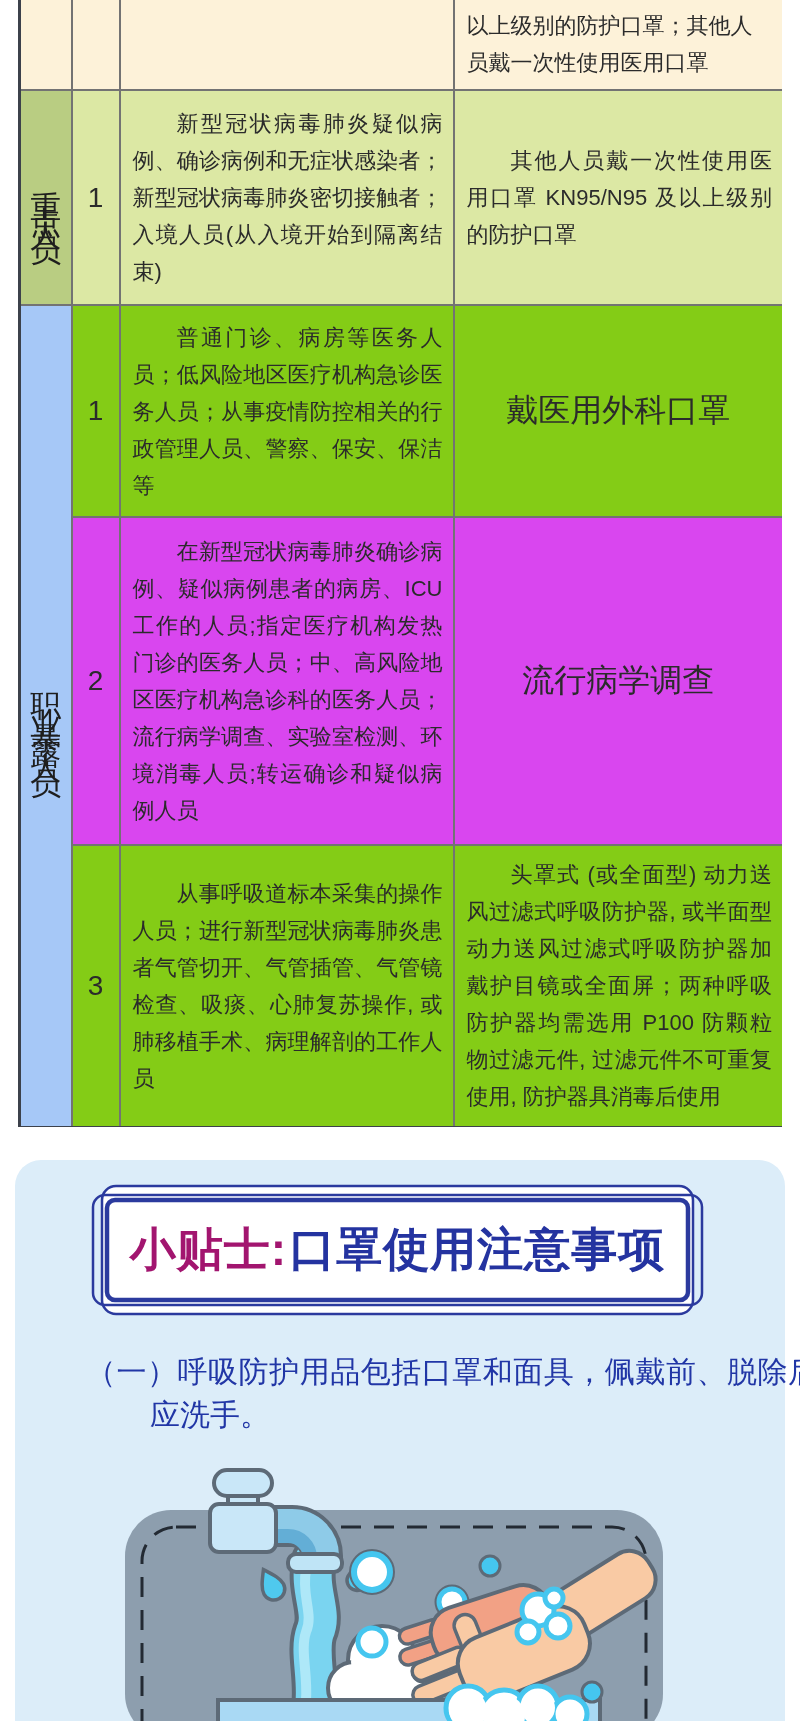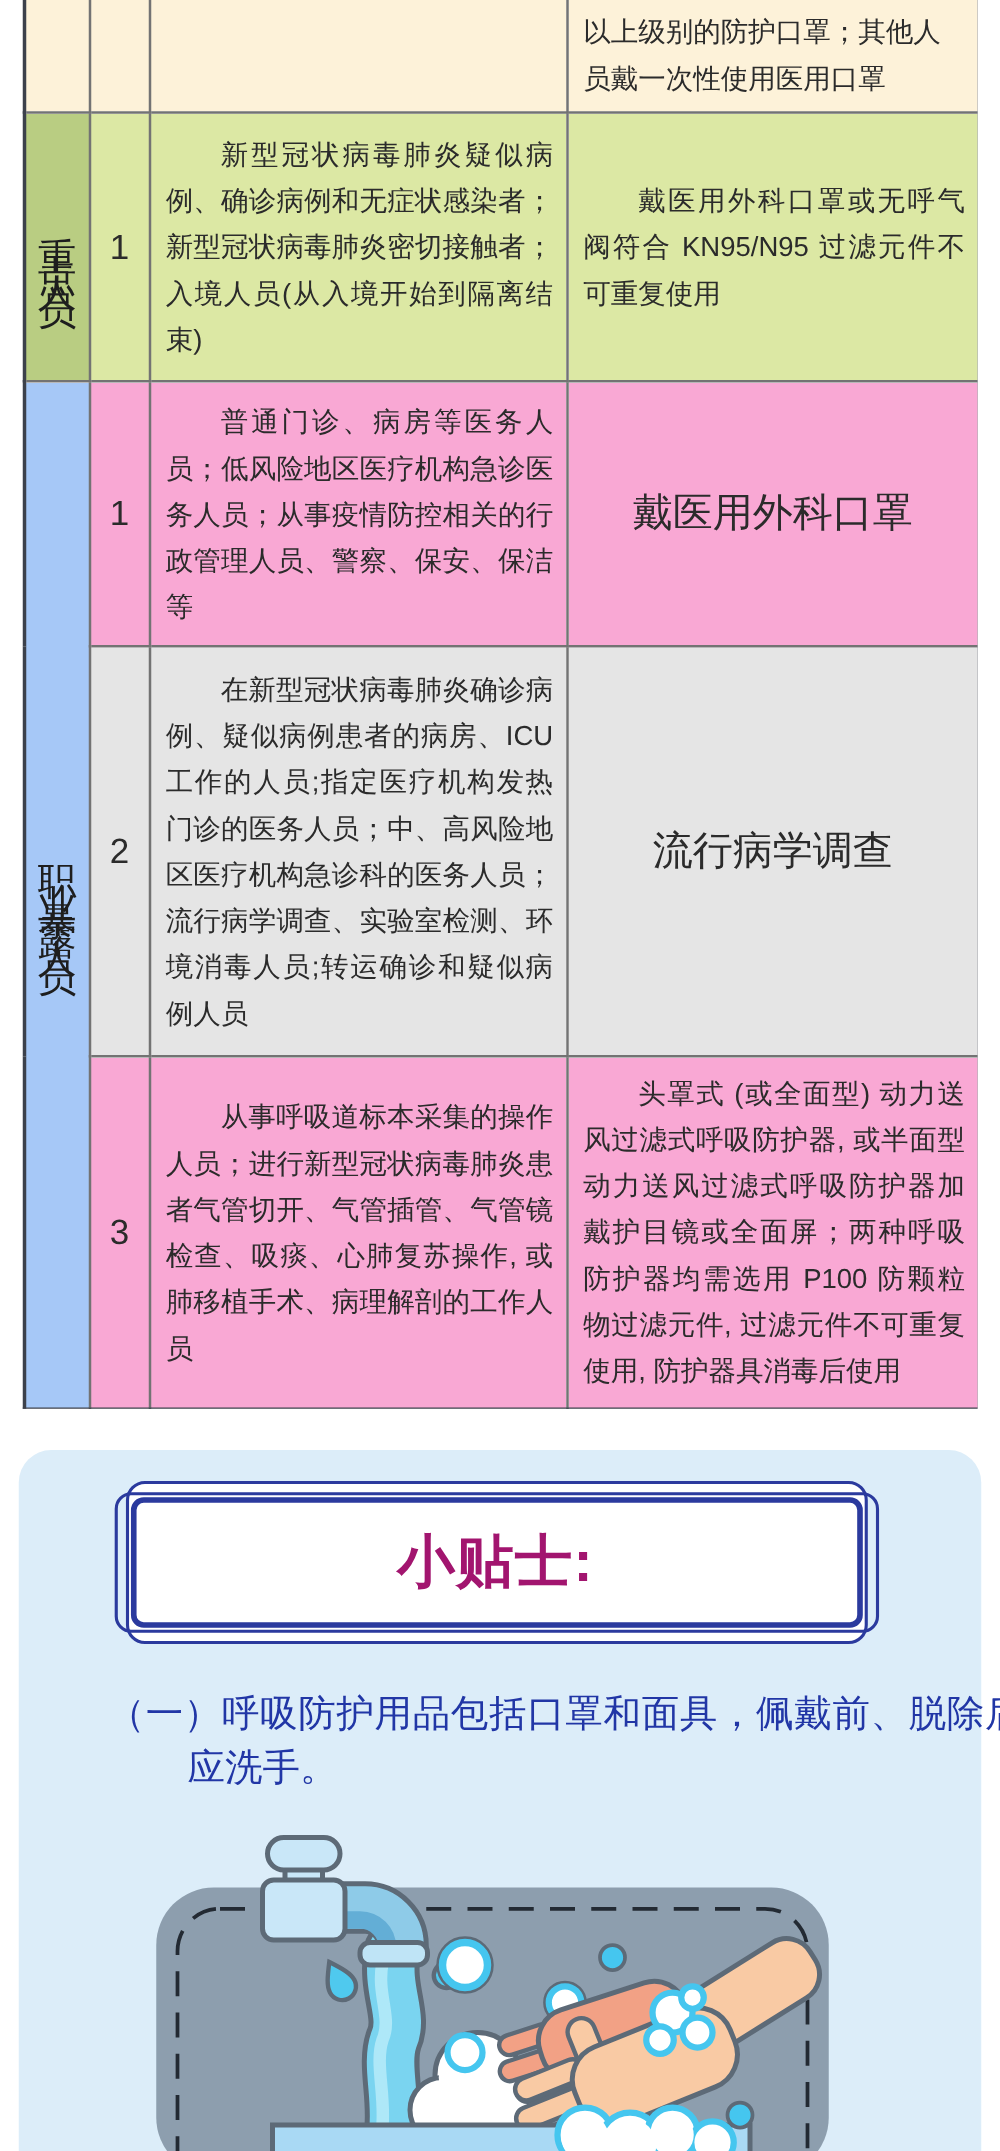--- a/index.html
+++ b/index.html
@@ -18,22 +18,22 @@
   }
   tr.row-top td{border-top:none;}
   .col-cat{width:52px;}
   .col-num{width:48px;}
   .col-desc{width:334px;}
   .col-mask{width:330px;}
   .bg-cream{background:#fdf2d9;}
   .bg-green-cat{background:#b9cd82;}
   .bg-green{background:#dce8a4;}
   .bg-blue-cat{background:#a6c8f7;}
-  .bg-blue{background:#f9a8d4;}
-  .bg-purple{background:#e5e5e5;}
+  .bg-blue{background:#84cc16;}
+  .bg-purple{background:#d946ef;}
   .vtext{
     writing-mode:vertical-lr;text-orientation:upright;
     display:inline-block;font-size:31px;letter-spacing:15px;color:#1e1e1e;line-height:1;
   }
   td.cat-cell{text-align:center;}
   td.num-cell{text-align:center;font-size:28px;color:#2b2b2b;}
   .para{
     font-size:22px;line-height:37px;text-align:justify;color:#2b2b2b;
     padding:6px 10px 6px 12px;
   }
@@ -83,21 +83,21 @@
     </tr>
     <tr style="height:215px">
       <td class="bg-green-cat cat-cell">
         <span class="vtext">重点人员</span>
       </td>
       <td class="bg-green num-cell">1</td>
       <td class="bg-green">
         <div class="para indent">新型冠状病毒肺炎疑似病例、确诊病例和无症状感染者；新型冠状病毒肺炎密切接触者；入境人员(从入境开始到隔离结束)</div>
       </td>
       <td class="bg-green">
-        <div class="para indent">戴医用外科口罩或无呼气阀符合 KN95/N95 过滤元件不可重复使用</div>
+        <div class="para indent">其他人员戴一次性使用医用口罩 KN95/N95 及以上级别的防护口罩</div>
       </td>
     </tr>
     <tr style="height:212px">
       <td rowspan="3" class="bg-blue-cat cat-cell">
         <span class="vtext">职业暴露人员</span>
       </td>
       <td class="bg-blue num-cell">1</td>
       <td class="bg-blue">
         <div class="para indent">普通门诊、病房等医务人员；低风险地区医疗机构急诊医务人员；从事疫情防控相关的行政管理人员、警察、保安、保洁等</div>
       </td>
@@ -130,20 +130,21 @@
 <div class="panel"></div>
 
 <div class="title-box">
   <svg width="615" height="134" viewBox="0 0 615 134">
     <rect x="12" y="3" width="591" height="128" rx="14" fill="#ffffff" stroke="#2b3a9e" stroke-width="2.5"></rect>
     <rect x="3" y="12" width="609" height="110" rx="12" fill="none" stroke="#2b3a9e" stroke-width="2.5"></rect>
     <rect x="17" y="17" width="581" height="100" rx="8" fill="#ffffff" stroke="#2b3a9e" stroke-width="4.5"></rect>
   </svg>
   <div class="title-text">
     <span class="title-prefix">小贴士:</span>
+    <span class="title-main">口罩使用注意事项</span>
   </div>
 </div>
 
 <div class="tip-item">（一）呼吸防护用品包括口罩和面具，佩戴前、脱除后应洗手。</div>
 
 <svg class="illus" width="600" height="261" viewBox="0 0 600 261">
 
   <rect x="25" y="50" width="538" height="230" rx="46" fill="#8d9eae"></rect>
   <rect x="42" y="67" width="504" height="230" rx="34" fill="none" stroke="#232a33" stroke-width="3" stroke-dasharray="20 13"></rect>
 

